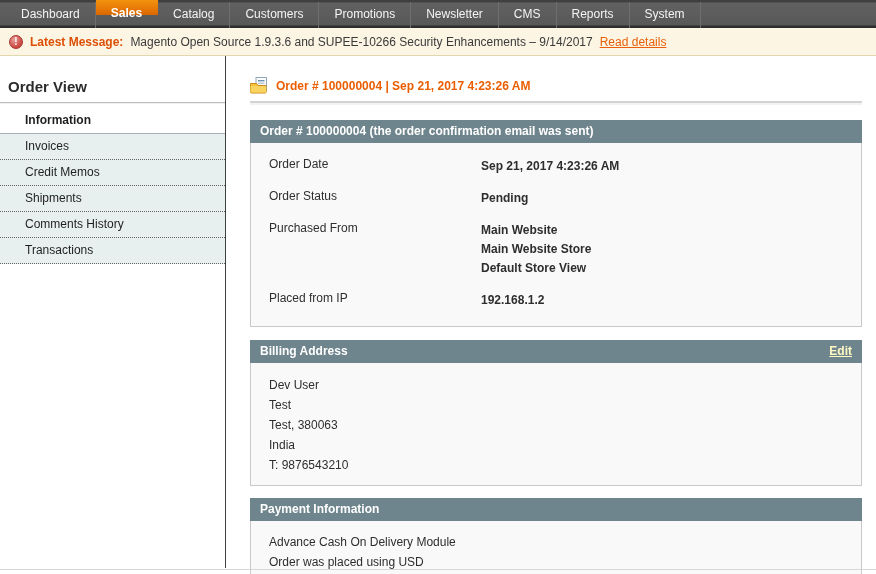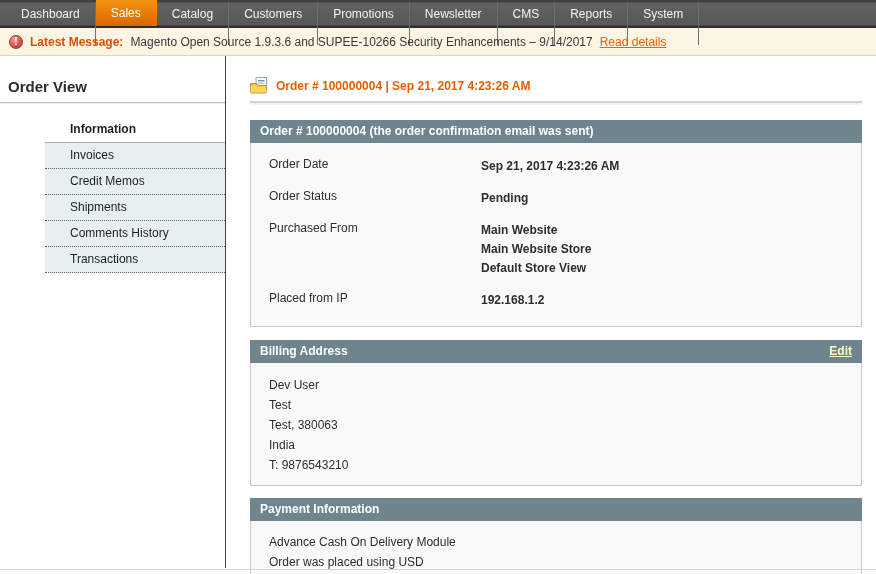--- a/index.html
+++ b/index.html
@@ -7,26 +7,26 @@
   body { font-family:"Liberation Sans", sans-serif; font-size:12px; color:#2e2e2e; }
   .screen { position:relative; width:876px; height:574px; overflow:hidden; background:#fff; }
 
   
   .nav {
     height:28px;
     background:linear-gradient(to bottom,#404040 0,#404040 2px,#616161 3px,#585858 25px,#2e2e2e 26px,#2e2e2e 28px);
     display:flex; align-items:flex-start; padding-left:6px;
   }
   .nav-item {
-    height:43px; margin-top:2px; line-height:24px; padding:0 15px;
+    height:26px; margin-top:2px; line-height:24px; padding:0 15px;
     color:#f4f4f4; font-size:12px; cursor:pointer;
     border-right:1px solid #6e6e6e;
   }
   .nav-item.active {
-    height:26px; margin-top:0; line-height:26px; font-weight:normal; color:#fff;
+    height:15px; margin-top:0; line-height:26px; font-weight:bold; color:#fff;
     background:linear-gradient(to bottom,#F2920F 0,#E87A06 55%,#D96700 100%);
     border-right:1px solid transparent; margin-right:0;
   }
 
   
   .notif {
     height:28px; background:#FCF5E4; border-bottom:1px solid #E3D6AF;
     display:flex; align-items:center; padding-left:9px; gap:7px;
   }
   .alert-icon {
@@ -43,21 +43,21 @@
   .content { position:relative; height:517px; background:#fff; }
   .footer-line { position:absolute; left:0; bottom:3px; width:100%; border-top:1px solid #D6D6D6; }
 
   
   .sidebar {
     position:absolute; left:0; top:0; width:226px; height:512px;
     border-right:1px solid #404040; padding-top:22px;
   }
   .sidebar-title { font-size:15px; font-weight:bold; color:#2b2b2b; padding:0 0 7px 8px; }
   .sidebar-hr { border:none; border-top:1px solid #BCBCBC; box-shadow:0 1px 0 #F0F0F0; }
-  .tabs { list-style:none; margin-top:14px;padding-left:45px; }
+  .tabs { list-style:none; margin-top:5px; }
   .tab {
     padding:5px 0 6px 25px; background:#E7EFEF; color:#1f1f1f;
     border-bottom:1px dotted #636363; cursor:pointer;
   }
   .tab.active { background:#fff; font-weight:bold; border-bottom:1px solid #A9B2B2; }
 
   
   .main { position:absolute; left:226px; top:0; width:650px; padding:21px 14px 0 24px; }
   .page-title { display:flex; align-items:center; gap:8px; }
   .page-title h2 { color:#EB5E00; font-size:12px; font-weight:bold; white-space:nowrap; }

